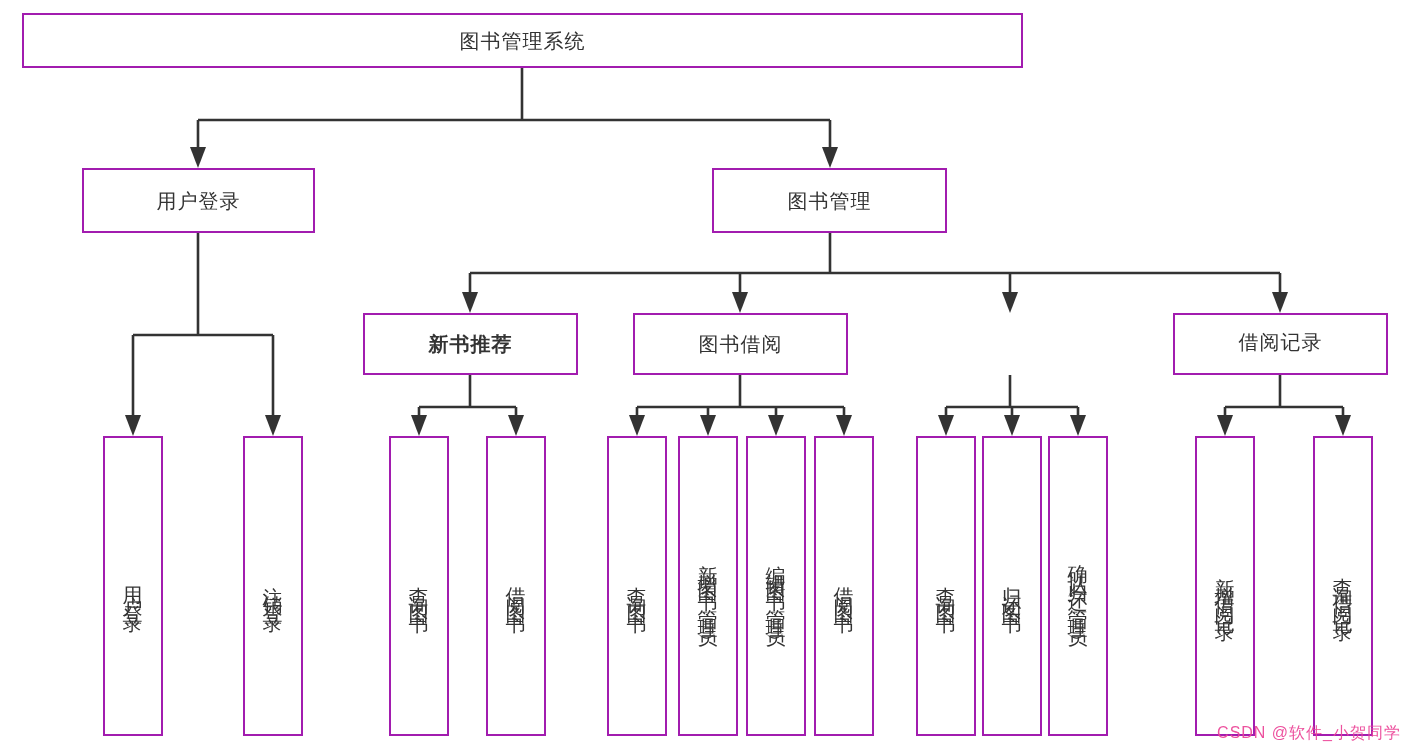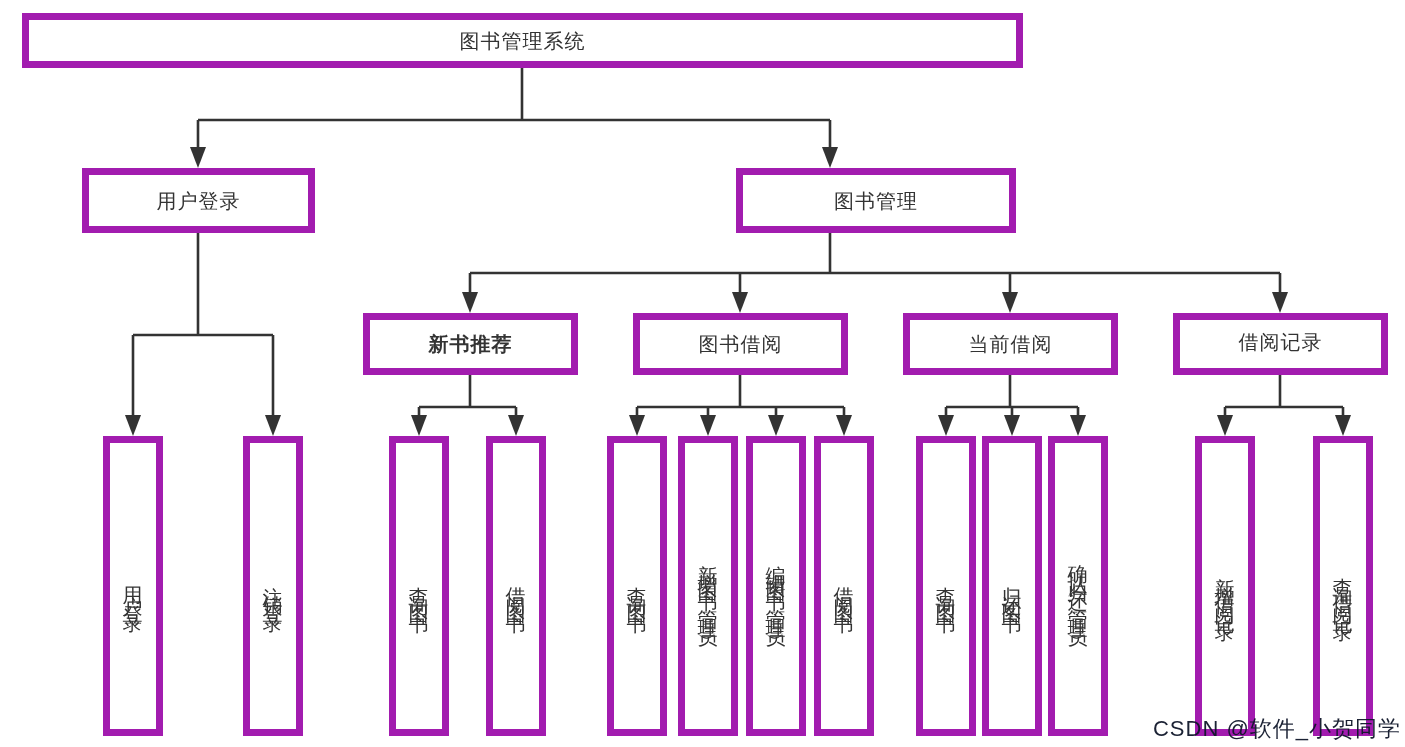--- a/index.html
+++ b/index.html
@@ -18,21 +18,21 @@
     position: absolute;
     left: 0; top: 0;
     width: 1405px;
     height: 747px;
     pointer-events: none;
   }
   .node {
     position: absolute;
     box-sizing: border-box;
     background: #ffffff;
-    border: 7px solid #a21caf;
+    border: 2px solid #a21caf;
     color: #333333;
     display: flex;
     align-items: center;
     justify-content: center;
     text-align: center;
     z-index: 2;
   }
   .hbox {
     font-size: 20px;
     letter-spacing: 1px;
@@ -43,22 +43,22 @@
     text-orientation: mixed;
     font-size: 20px;
     letter-spacing: 9px;
     line-height: 1;
     padding-top: 6px;
   }
   .watermark {
     position: absolute;
     right: 4px;
     bottom: 3px;
-    font-size: 22px;
-    color: #0f172a;
+    font-size: 16px;
+    color: #ec4899;
     opacity: 0.95;
     letter-spacing: 1px;
     z-index: 5;
     white-space: nowrap;
   }
 </style>
 </head>
 <body>
 
 <div class="stage">
@@ -106,32 +106,29 @@
     </g>
   </svg>
 
   <div class="node hbox" style="left:22px; top:13px; width:1001px; height:55px;">
     <span>图书管理系统</span>
   </div>
 
   <div class="node hbox" style="left:82px; top:168px; width:233px; height:65px;">
     <span>用户登录</span>
   </div>
-  <div class="node hbox" style="left:712px; top:168px; width:280px; height:65px;margin-left:24px;">
+  <div class="node hbox" style="left:712px; top:168px; width:235px; height:65px;">
     <span>图书管理</span>
   </div>
 
   <div class="node hbox" style="left:363px; top:313px; width:215px; height:62px;font-weight:bold;">
     <span>新书推荐</span>
   </div>
   <div class="node hbox" style="left:633px; top:313px; width:215px; height:62px;font-family:Liberation Serif, serif;">
     <span>图书借阅</span>
-  </div>
-  <div class="node hbox" style="left:903px; top:313px; width:215px; height:62px;">
-    <span>当前借阅</span>
   </div>
   <div class="node hbox" style="left:1173px; top:313px; width:215px; height:62px;font-family:Liberation Mono, monospace;">
     <span>借阅记录</span>
   </div>
 
   <div class="node vbox" style="left:103px; top:436px; width:60px; height:300px;">
     <span>用户登录</span>
   </div>
   <div class="node vbox" style="left:243px; top:436px; width:60px; height:300px;">
     <span>注销登录</span>

